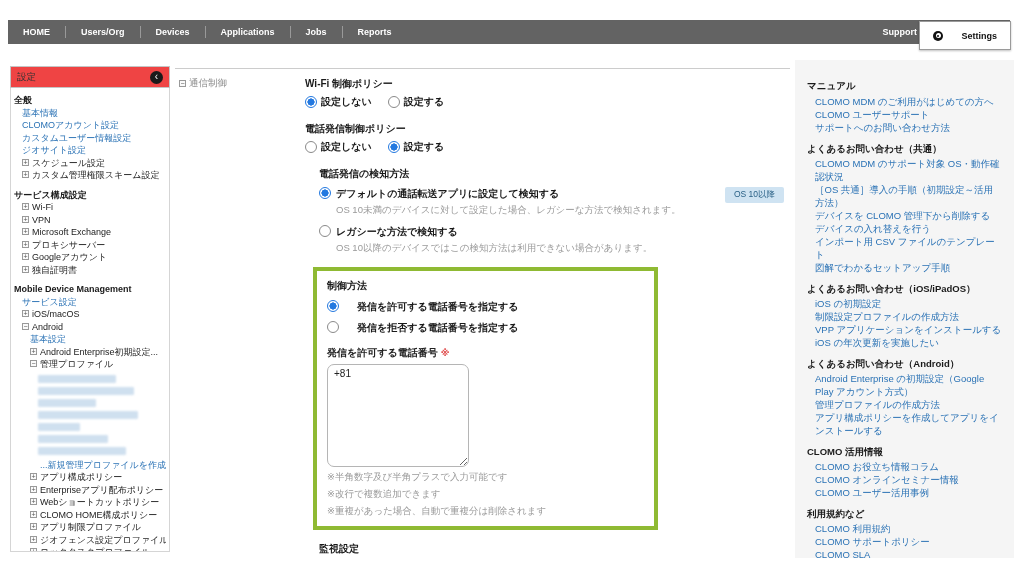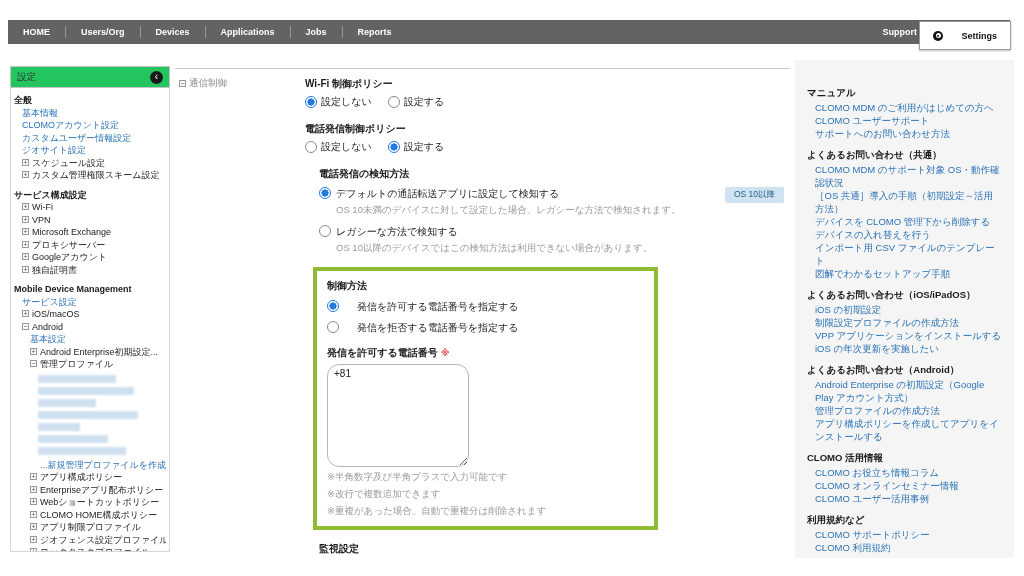--- a/index.html
+++ b/index.html
@@ -12,21 +12,21 @@
   .nav-item { color:#fff; font-size:9px; font-weight:bold; padding:0 15px; line-height:24px; cursor:pointer; white-space:nowrap; text-decoration:none; }
   .nav-sep { width:1px; height:12px; background:rgba(255,255,255,.35); }
   .nav-right { display:flex; align-items:center; height:100%; padding-right:78px; }
   .settings-tab { position:absolute; right:-1px; top:1px; height:29px; background:#fff; border:1px solid #9a9a9a; box-shadow:0 1px 2px rgba(0,0,0,.25); display:flex; align-items:center; gap:18px; padding:0 13px; font-size:9px; font-weight:bold; color:#111; cursor:pointer; }
   .gear { width:10px; height:10px; border-radius:50%; background:#111; position:relative; }
   .gear:after { content:""; position:absolute; left:2.5px; top:2.5px; width:5px; height:5px; border-radius:50%; background:#fff; }
   .gear:before { content:""; position:absolute; left:4px; top:4px; width:2px; height:2px; border-radius:50%; background:#111; z-index:1; }
 
   
   .sidebar { position:absolute; left:10px; top:66px; width:160px; bottom:24px; }
-  .sb-head { height:22px; background:#22c55e; border:1px solid #c5c5c5; display:flex; align-items:center; justify-content:space-between; padding:0 6px; font-size:9.5px; color:#333; }
+  .sb-head { height:22px; background:#ef4444; border:1px solid #c5c5c5; display:flex; align-items:center; justify-content:space-between; padding:0 6px; font-size:9.5px; color:#333; }
   .collapse { width:13px; height:13px; border-radius:50%; background:#1a1a1a; color:#fff; font-size:10px; line-height:12px; text-align:center; cursor:pointer; }
   .sb-body { position:absolute; top:22px; left:0; right:0; bottom:0; background:#fff; border:1px solid #d5d5d5; border-top:none; padding:6px 3px; overflow:hidden; font-size:9px; line-height:12.5px; color:#222; }
   .r { white-space:nowrap; overflow:hidden; }
   .hdr { font-weight:bold; color:#1a1a1a; }
   .gap { margin-top:7px; }
   .lnk { color:#2a72b5; cursor:pointer; }
   .i1 { padding-left:8px; }
   .i2 { padding-left:16px; }
   .i3 { padding-left:24px;text-align:right; }
   .tw { display:inline-block; width:7px; height:7px; border:1px solid #999; background:#fafafa; color:#555; font-size:7px; line-height:5px; text-align:center; margin-right:3px; vertical-align:1px; cursor:pointer; }
@@ -37,37 +37,37 @@
   
   .main { position:absolute; left:175px; top:68px; width:615px; border-top:1px solid #ccc; padding-top:8px; display:flex; font-size:10px; }
   .sec-label { width:130px; color:#8a8a8a; font-size:9.5px; padding-left:4px; }
   .sec-label .tw { vertical-align:0; }
   .form { flex:1; position:relative; color:#222; }
   .flabel { font-weight:bold; color:#1a1a1a; margin-bottom:4px; }
   .radio-row { display:flex; align-items:center; gap:4px; }
   .grp { margin-bottom:13px; position:relative; }
   .radio { width:12px; height:12px; border-radius:50%; border:1px solid #8a8a8a; background:#fff; display:inline-block; flex:0 0 12px; cursor:pointer; }
   .radio.on { border-color:#2479e0; background:radial-gradient(circle,#2479e0 0 3.5px,#fff 3.6px); }
-  .rtext { font-weight:normal; color:#1a1a1a; }
+  .rtext { font-weight:bold; color:#1a1a1a; }
   .sp { width:8px; }
   .detect { margin-left:14px; margin-bottom:4px; }
   .opt-row { display:flex; align-items:flex-start; gap:5px; margin-top:6px; position:relative; }
   .note { color:#9a9a9a; font-size:9.5px; font-weight:normal; margin:3px 0 8px 17px; }
   .os-badge { position:absolute; right:6px; top:0; background:#cfe3f2; color:#2a6186; font-size:8.5px; font-weight:normal; padding:2px 9px; border-radius:2px; white-space:nowrap; }
   .greenbox { border:4px solid #8fba33; width:345px; margin:12px 0 12px -6px; padding:8px 10px 8px 10px; }
   .greenbox .opt-row { margin-top:7px;gap:18px; }
   .ta-label { font-weight:bold; margin:11px 0 4px; }
   .req { color:#e05050; font-size:9px; margin-left:3px; }
-  .phone-ta { width:142px; height:103px; border:1px solid #b5b5b5; border-radius:12px; font-family:"Liberation Sans","DejaVu Sans",sans-serif; font-size:10px; padding:3px 6px; color:#222; resize:both; display:block; }
+  .phone-ta { width:142px; height:103px; border:1px solid #b5b5b5; border-radius:7px; font-family:"Liberation Sans","DejaVu Sans",sans-serif; font-size:10px; padding:3px 6px; color:#222; resize:both; display:block; }
   .gnote { color:#9a9a9a; font-size:9.5px; margin-top:4px; }
 
   
   .help { position:absolute; left:795px; top:60px; right:10px; bottom:18px; background:#f5f5f5; padding:11px 12px; font-size:9.5px; line-height:13px; overflow:hidden; }
   .h-title { font-weight:bold; color:#1a1a1a; margin:8px 0 2px; }
-  .h-title:first-child { margin-top:15px; }
+  .h-title:first-child { margin-top:9px;font-family:Liberation Mono, monospace; }
   .h-link { display:block; color:#2a72b5; padding-left:8px; cursor:pointer; }
 </style>
 </head>
 <body>
 
 <div class="page">
 
   <div class="topnav">
     <div class="nav-left">
       <a class="nav-item">HOME</a>
@@ -232,19 +232,19 @@
     <a class="h-link">Android Enterprise の初期設定（Google Play アカウント方式）</a>
     <a class="h-link">管理プロファイルの作成方法</a>
     <a class="h-link">アプリ構成ポリシーを作成してアプリをインストールする</a>
 
     <div class="h-title">CLOMO 活用情報</div>
     <a class="h-link">CLOMO お役立ち情報コラム</a>
     <a class="h-link">CLOMO オンラインセミナー情報</a>
     <a class="h-link">CLOMO ユーザー活用事例</a>
 
     <div class="h-title">利用規約など</div>
+    <a class="h-link">CLOMO 利用規約</a>
     <a class="h-link">CLOMO サポートポリシー</a>
-    <a class="h-link">CLOMO 利用規約</a>
     <a class="h-link">CLOMO SLA</a>
 
   </div>
 
 </div>
 
 </body></html>

